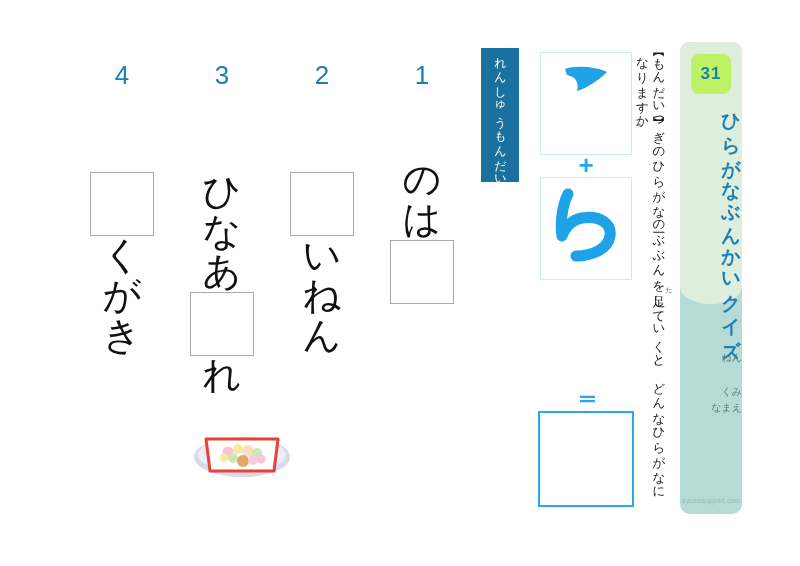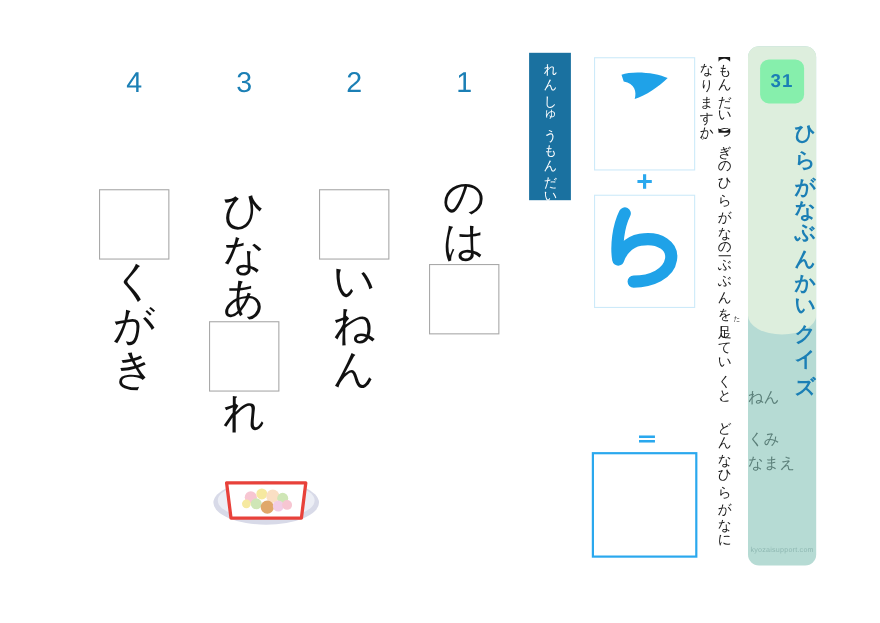--- a/index.html
+++ b/index.html
@@ -41,21 +41,21 @@
     background: #ddeedd;
     border-bottom-left-radius: 40px 22px;
     border-bottom-right-radius: 40px 22px;
   }
   .badge {
     position: absolute;
     left: 11px;
     top: 12px;
     width: 40px;
     height: 40px;
-    background: #86efac;
+    background: #bef264;
     border-radius: 8px;
     display: flex;
     align-items: center;
     justify-content: center;
     font-size: 17px;
     font-weight: bold;
     color: #1b7fb5;
     letter-spacing: 1px;
   }
   .sidebar-title {
@@ -72,23 +72,23 @@
     line-height: 1.18;
     letter-spacing: 1px;
     display: flex;
     justify-content: center;
   }
   .name-fields {
     position: absolute;
     left: 0;
     top: 310px;
     width: 62px;
-    text-align: left;
+    text-align: right;
     color: #5b7f79;
-    font-size: 14px;
+    font-size: 10px;
     line-height: 1.2;
   }
   .name-fields .nf-nen { margin-bottom: 22px; }
   .name-fields .nf-kumi { margin-bottom: 4px; }
   .watermark {
     position: absolute;
     left: 0;
     bottom: 10px;
     width: 62px;
     text-align: center;

